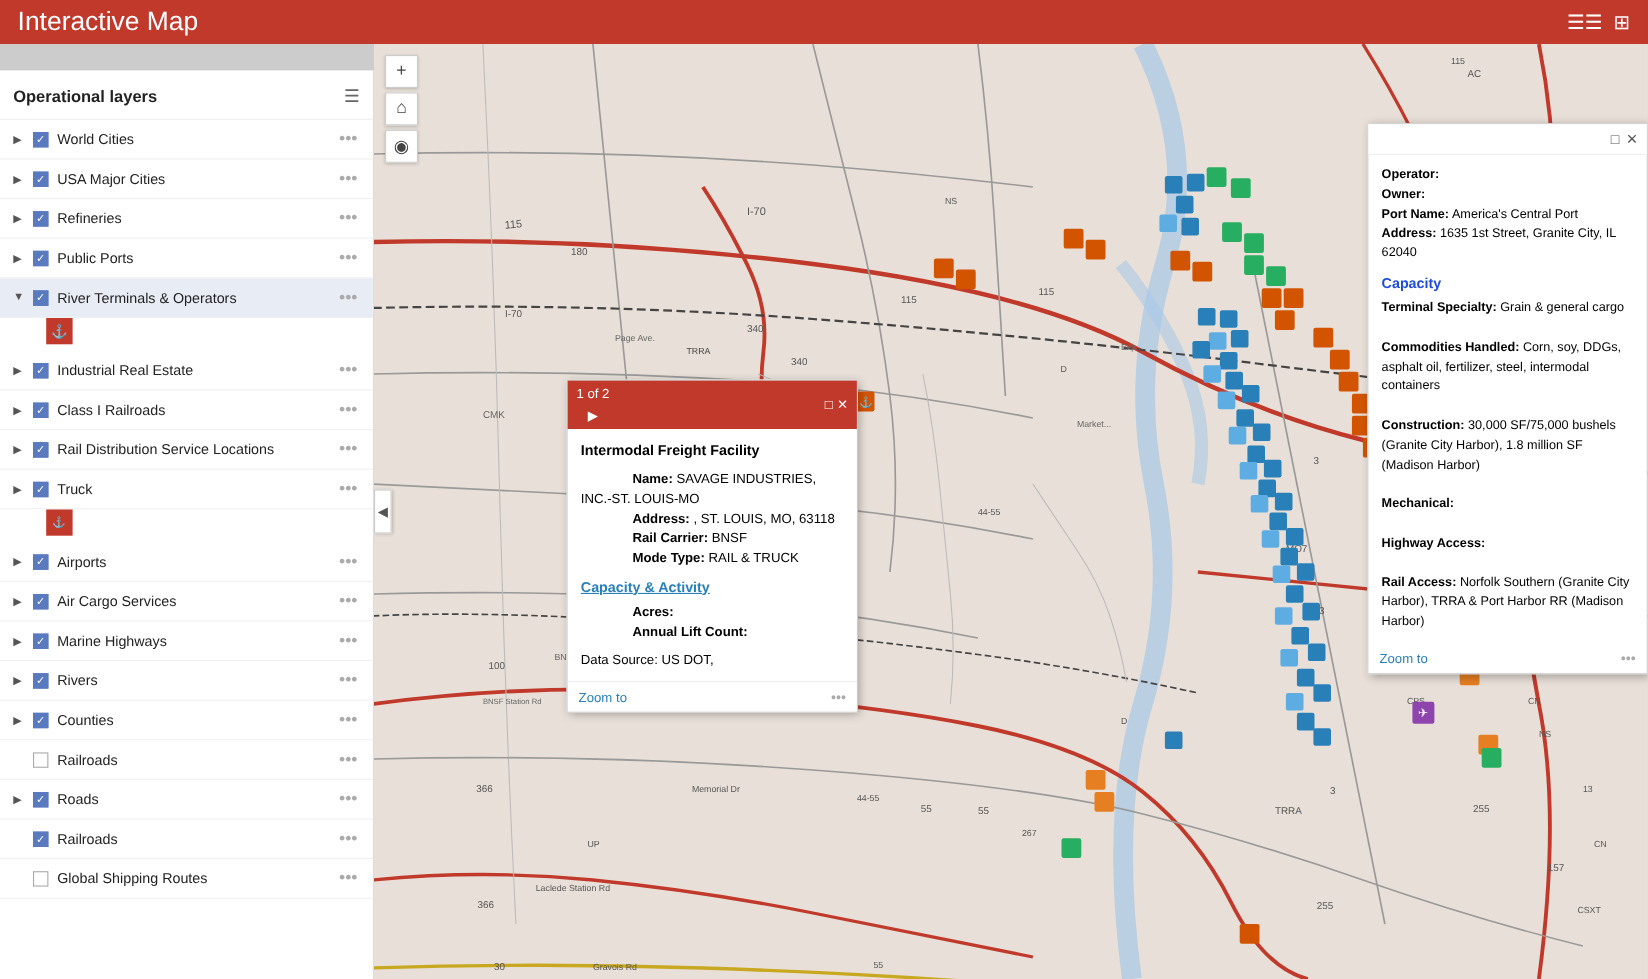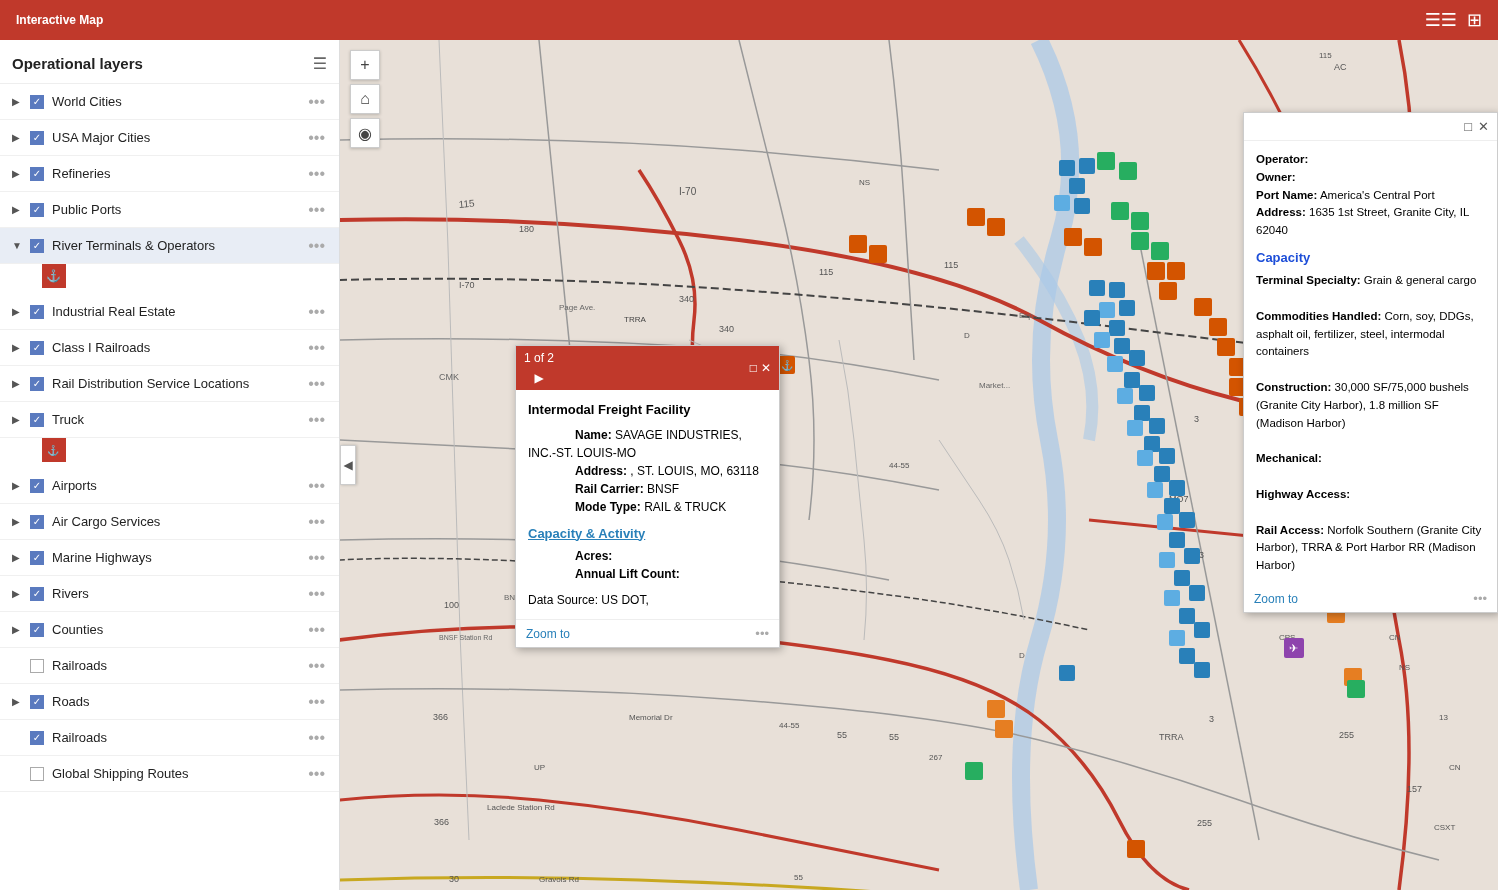--- a/index.html
+++ b/index.html
@@ -11,37 +11,38 @@
       color: white;
       height: 40px;
       display: flex;
       align-items: center;
       justify-content: space-between;
       padding: 0 16px;
       position: fixed;
       top: 0; left: 0; right: 0;
       z-index: 100;
     }
-    #header .title { font-size: 12px; font-weight: 700; }
+    #header .title { font-size: 24px; font-weight: 400; }
     #header .header-icons { display: flex; gap: 10px; align-items: center; }
     #header .header-icons span { cursor: pointer; font-size: 18px; color: white; }
 
     
     #app { display: flex; height: 100vh; padding-top: 40px; }
 
     
     #sidebar {
       width: 340px;
       min-width: 340px;
       background: #fff;
       border-right: 1px solid #ddd;
       display: flex;
       flex-direction: column;
       overflow-y: auto;
       z-index: 10;
+      margin-top: 24px;
     }
 
     .sidebar-header {
       display: flex;
       align-items: center;
       justify-content: space-between;
       padding: 14px 12px 10px 12px;
       border-bottom: 1px solid #eee;
     }
     .sidebar-title {

